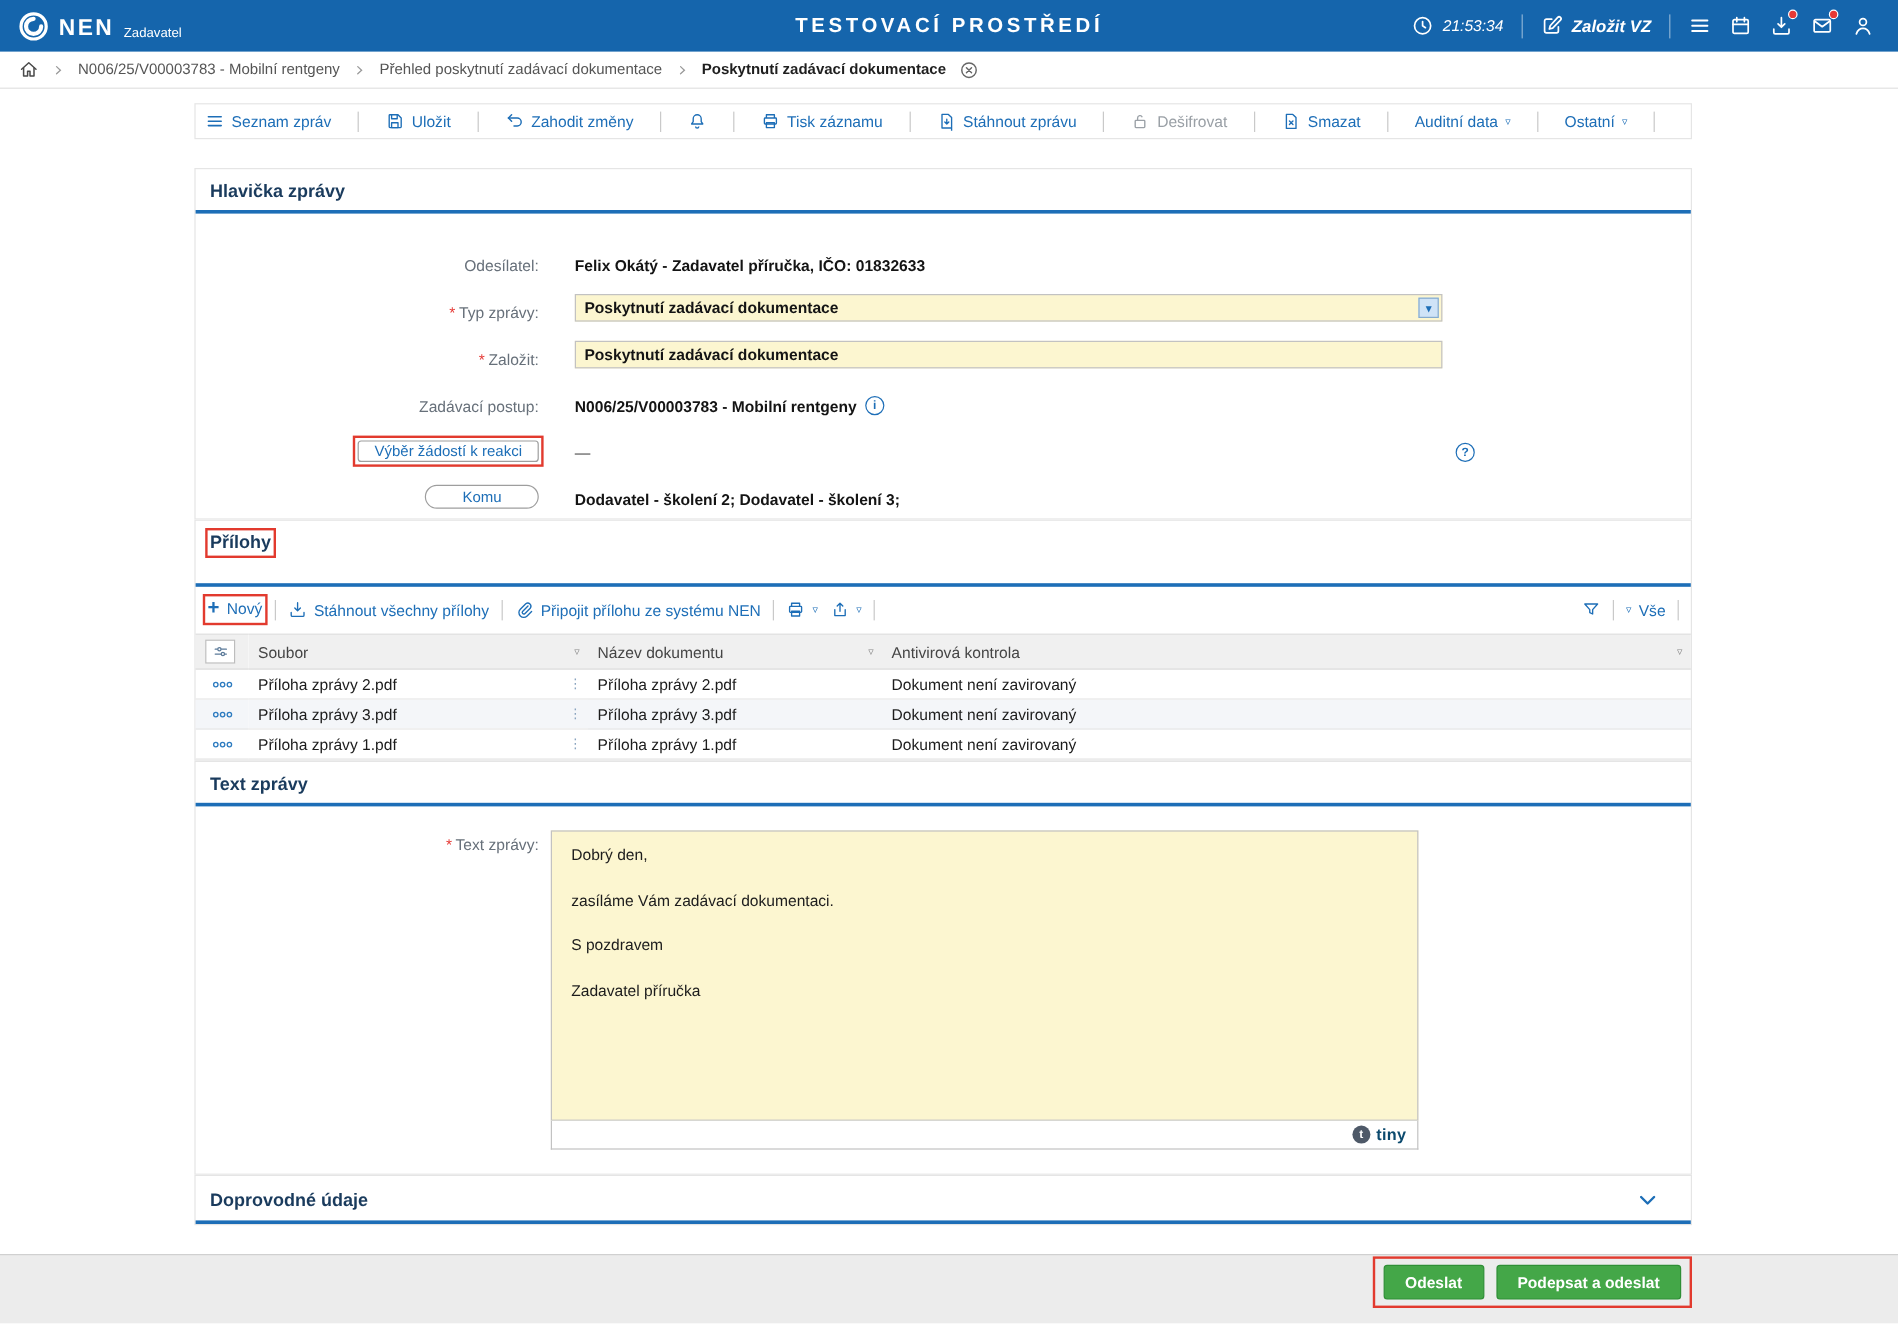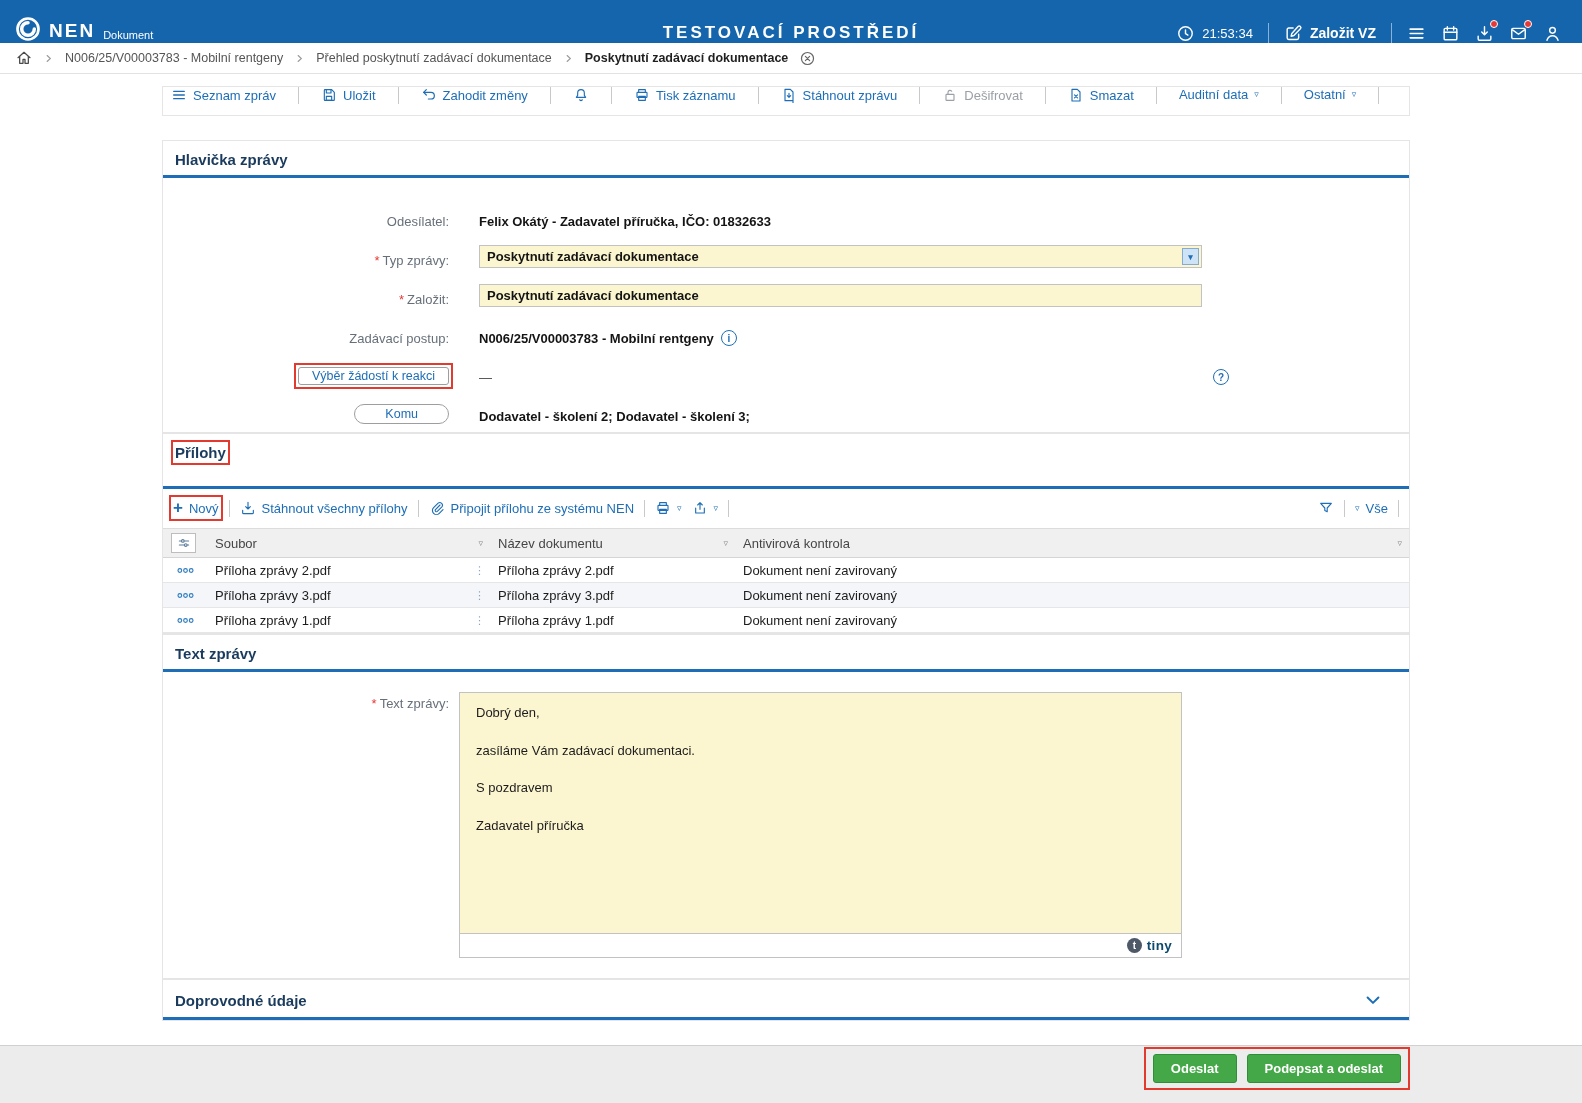--- a/index.html
+++ b/index.html
@@ -6,30 +6,30 @@
   html,body { width:1582px; height:1103px; }
   body {
     font-family:"Liberation Sans", sans-serif;
     background:#fff; color:#222; position:relative; overflow:hidden;
   }
   button { font-family:inherit; background:none; border:none; cursor:pointer; color:inherit; }
   .i { display:inline-flex; align-items:center; justify-content:center; }
   .i svg { width:16px; height:16px; display:block; }
 
   
-  .topbar { height:43px; background:var(--topbar-blue,#1565ac); display:flex; align-items:flex-end;
+  .topbar { height:43px; background:var(--topbar-blue,#1565ac); display:flex; align-items:center;
             padding:0 20px 0 14px; color:#fff; position:relative;gap:16px; }
   .tb-left { display:flex; align-items:flex-end; gap:7px; z-index:2; }
   .logo-icon svg { width:28px; height:28px; }
   .logo-text { font-size:19px; font-weight:bold; letter-spacing:2px; line-height:24px; }
   .logo-sub { font-size:11px; line-height:15px; margin-left:1px; }
   .tb-title { position:absolute; left:0; right:0; text-align:center; font-size:17px; font-weight:bold;
               letter-spacing:3px; pointer-events:none; }
   .tb-right { margin-left:auto; display:flex; align-items:center; gap:15px; z-index:2; }
-  .tb-item { display:flex; align-items:center; gap:7px; font-size:13px; color:#fff; }
+  .tb-item { display:flex; align-items:center; gap:7px; font-size:13px; color:#fff;font-style:italic; }
   .tb-right .i svg { width:19px; height:19px; }
   .tb-bold { font-weight:bold; font-size:14px; }
   .tb-sep { width:1px; height:20px; background:rgba(255,255,255,.5); }
   .tb-iconbtn { position:relative; display:inline-flex; }
   .badge-dot { position:absolute; top:-4px; right:-4px; width:8px; height:8px; border-radius:50%;
                background:#e53935; border:1px solid #fff; }
 
   
   .breadcrumb { height:31px; display:flex; align-items:center; gap:11px; padding:0 16px;
                 border-bottom:1px solid #e2e2e2; font-size:12.5px; color:#555; background:#fff; }
@@ -37,21 +37,21 @@
   .crumb.current { font-weight:bold; color:#1f1f1f; }
   .crumb-sep svg { width:11px; height:11px; stroke:#9a9a9a; }
   .crumb-home svg { width:16px; height:16px; stroke:#4a4a4a; }
   .crumb-close svg { width:17px; height:17px; stroke:#666; }
 
   
   .content { padding:12px 172px 0 162px; }
   .card { background:#fff; border:1px solid #e5e5e5; }
 
   
-  .rec-toolbar { display:flex; align-items:flex-start; gap:22px; height:30px; padding:0 8px; margin-bottom:24px; }
+  .rec-toolbar { display:flex; align-items:center; gap:22px; height:30px; padding:0 8px; margin-bottom:24px; }
   .tlink { display:inline-flex; align-items:center; gap:6px; color:var(--link-blue,#1d6eb7); font-size:13px; white-space:nowrap; }
   .tlink.disabled { color:#9aa0a6; cursor:default; }
   .sep { width:1px; height:17px; background:#c9c9c9; flex:none; }
   .dd { font-size:9px; line-height:1; }
 
   
   .sec-title { font-size:15px; font-weight:bold; color:#1a3b5d; }
   .sec-head { padding:10px 12px 7px; }
   .blue-rule { height:3px; background:var(--link-blue,#1d6eb7); }
 
@@ -126,21 +126,21 @@
 
 <header class="topbar">
   <div class="tb-left">
     <span class="i logo-icon">
       <svg viewBox="0 0 24 24" fill="none">
           <circle cx="12" cy="12" r="9" stroke="#fff" stroke-width="2.3"></circle>
           <path d="M12 6.6a5.4 5.4 0 1 0 5.4 5.4" stroke="#fff" stroke-width="3" stroke-linecap="round"></path>
         </svg>
     </span>
     <span class="logo-text">NEN</span>
-    <span class="logo-sub">Dokument</span>
+    <span class="logo-sub">Zadavatel</span>
   </div>
 
   <div class="tb-title">TESTOVACÍ PROSTŘEDÍ</div>
 
   <div class="tb-right">
     <span class="tb-item">
       <span class="i">
         <svg viewBox="0 0 24 24" fill="none" stroke="#fff" stroke-width="1.8" stroke-linecap="round">
             <circle cx="12" cy="12" r="8.5"></circle>
             <path d="M12 7.5V12l3 2"></path>

